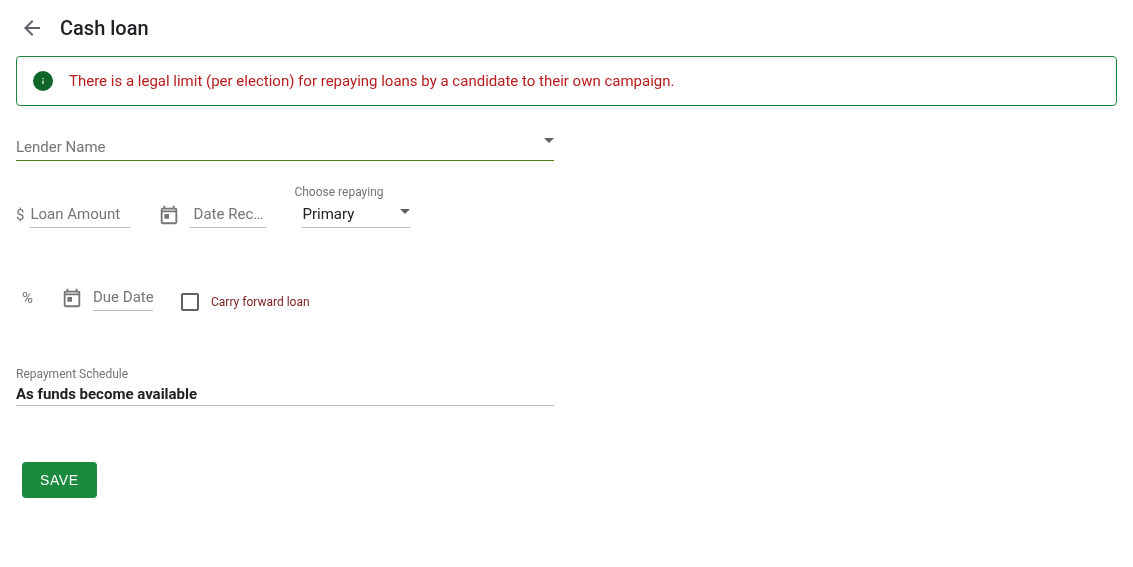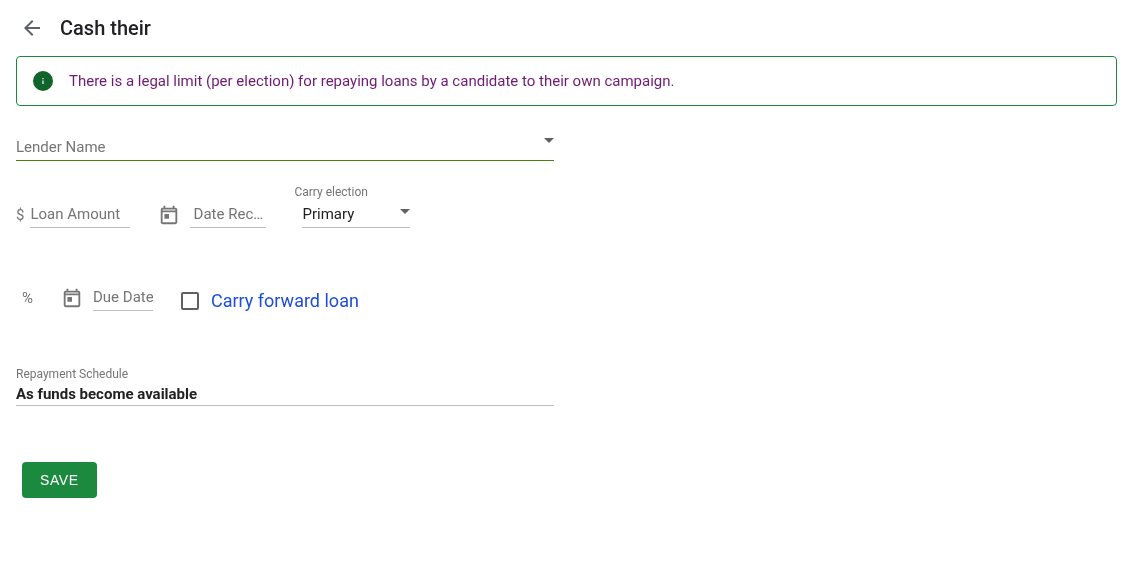--- a/index.html
+++ b/index.html
@@ -28,21 +28,21 @@
       align-items: center;
       gap: 16px;
       margin-bottom: 28px;
     }
     .banner-icon {
       width: 20px; height: 20px; border-radius: 50%;
       background: #0f652a;
       display: flex; align-items: center; justify-content: center;
       flex-shrink: 0;
     }
-    .banner-text { color: #701a75; font-size: 15px; }
+    .banner-text { color: #b91c1c; font-size: 15px; }
 
     .row { display: flex; align-items: flex-end; gap: 28px; margin-bottom: 56px; }
     .row.tight { margin-bottom: 40px; }
 
     .field { position: relative; display: flex; align-items: flex-end; }
     .field-label-above {
       position: absolute; top: -16px; left: 0; font-size: 12px; color: #757575;
     }
     .field input.line, .field .line-display {
       border: none; border-bottom: 1px solid #bdbdbd;
@@ -81,21 +81,21 @@
     .select-caret {
       position: absolute; right: 0; top: 8px; width: 0; height: 0;
       border-left: 5px solid transparent; border-right: 5px solid transparent;
       border-top: 5px solid #616161; pointer-events: none;
     }
 
     .checkbox-wrap { display: flex; align-items: center; gap: 12px; cursor: pointer; }
     .checkbox-box {
       width: 18px; height: 18px; border: 2px solid #616161; border-radius: 2px;
     }
-    .checkbox-label { font-size: 18px; color: #1d4ed8; }
+    .checkbox-label { font-size: 12px; color: #7f1d1d; }
 
     .wide-field { width: 538px; position: relative; margin-bottom: 56px; }
     .wide-field .label-above { font-size: 12px; color: #757575; margin-bottom: 2px; display: block; }
     .wide-field input {
       width: 100%; border: none; border-bottom: 1px solid #bdbdbd;
       outline: none; font-size: 15px; color: #212121; padding: 2px 0; background: transparent;
       font-family: inherit;
       font-weight: bold;
     }
     .wide-field input::placeholder { color: #757575; }
@@ -108,21 +108,21 @@
   </style>
 </head>
 <body>
 
 <div class="header">
   <span class="back-arrow">
     <svg viewBox="0 0 24 24" width="24" height="24" fill="currentColor">
         <path d="M20 11H7.83l5.59-5.59L12 4l-8 8 8 8 1.41-1.41L7.83 13H20z"></path>
       </svg>
   </span>
-  <div class="header-title">Cash their</div>
+  <div class="header-title">Cash loan</div>
 </div>
 
 <div class="content">
 
   <div class="banner">
     <div class="banner-icon">
       <svg viewBox="0 0 24 24" width="14" height="14" fill="#fff">
           <path d="M11 7h2v2h-2zm0 4h2v6h-2z"></path>
         </svg>
     </div>
@@ -145,21 +145,21 @@
     <div class="field date-wrap">
       <span class="cal-icon">
         <svg viewBox="0 0 24 24" width="22" height="22" fill="currentColor">
             <path d="M19 4h-1V2h-2v2H8V2H6v2H5a2 2 0 0 0-2 2v14a2 2 0 0 0 2 2h14a2 2 0 0 0 2-2V6a2 2 0 0 0-2-2zm0 16H5V9h14v11zM5 7V6h14v1H5zm2 4h5v5H7z"></path>
           </svg>
       </span>
       <input class="line input-date" type="text" placeholder="Date Rec…" style="">
     </div>
 
     <div class="field">
-      <span class="field-label-above">Carry election</span>
+      <span class="field-label-above">Choose repaying</span>
       <div class="select-wrap">
         <div class="select-value">Primary</div>
         <span class="select-caret"></span>
       </div>
     </div>
   </div>
 
   <div class="row">
     <div class="field">
       <span class="suffix">%</span>

